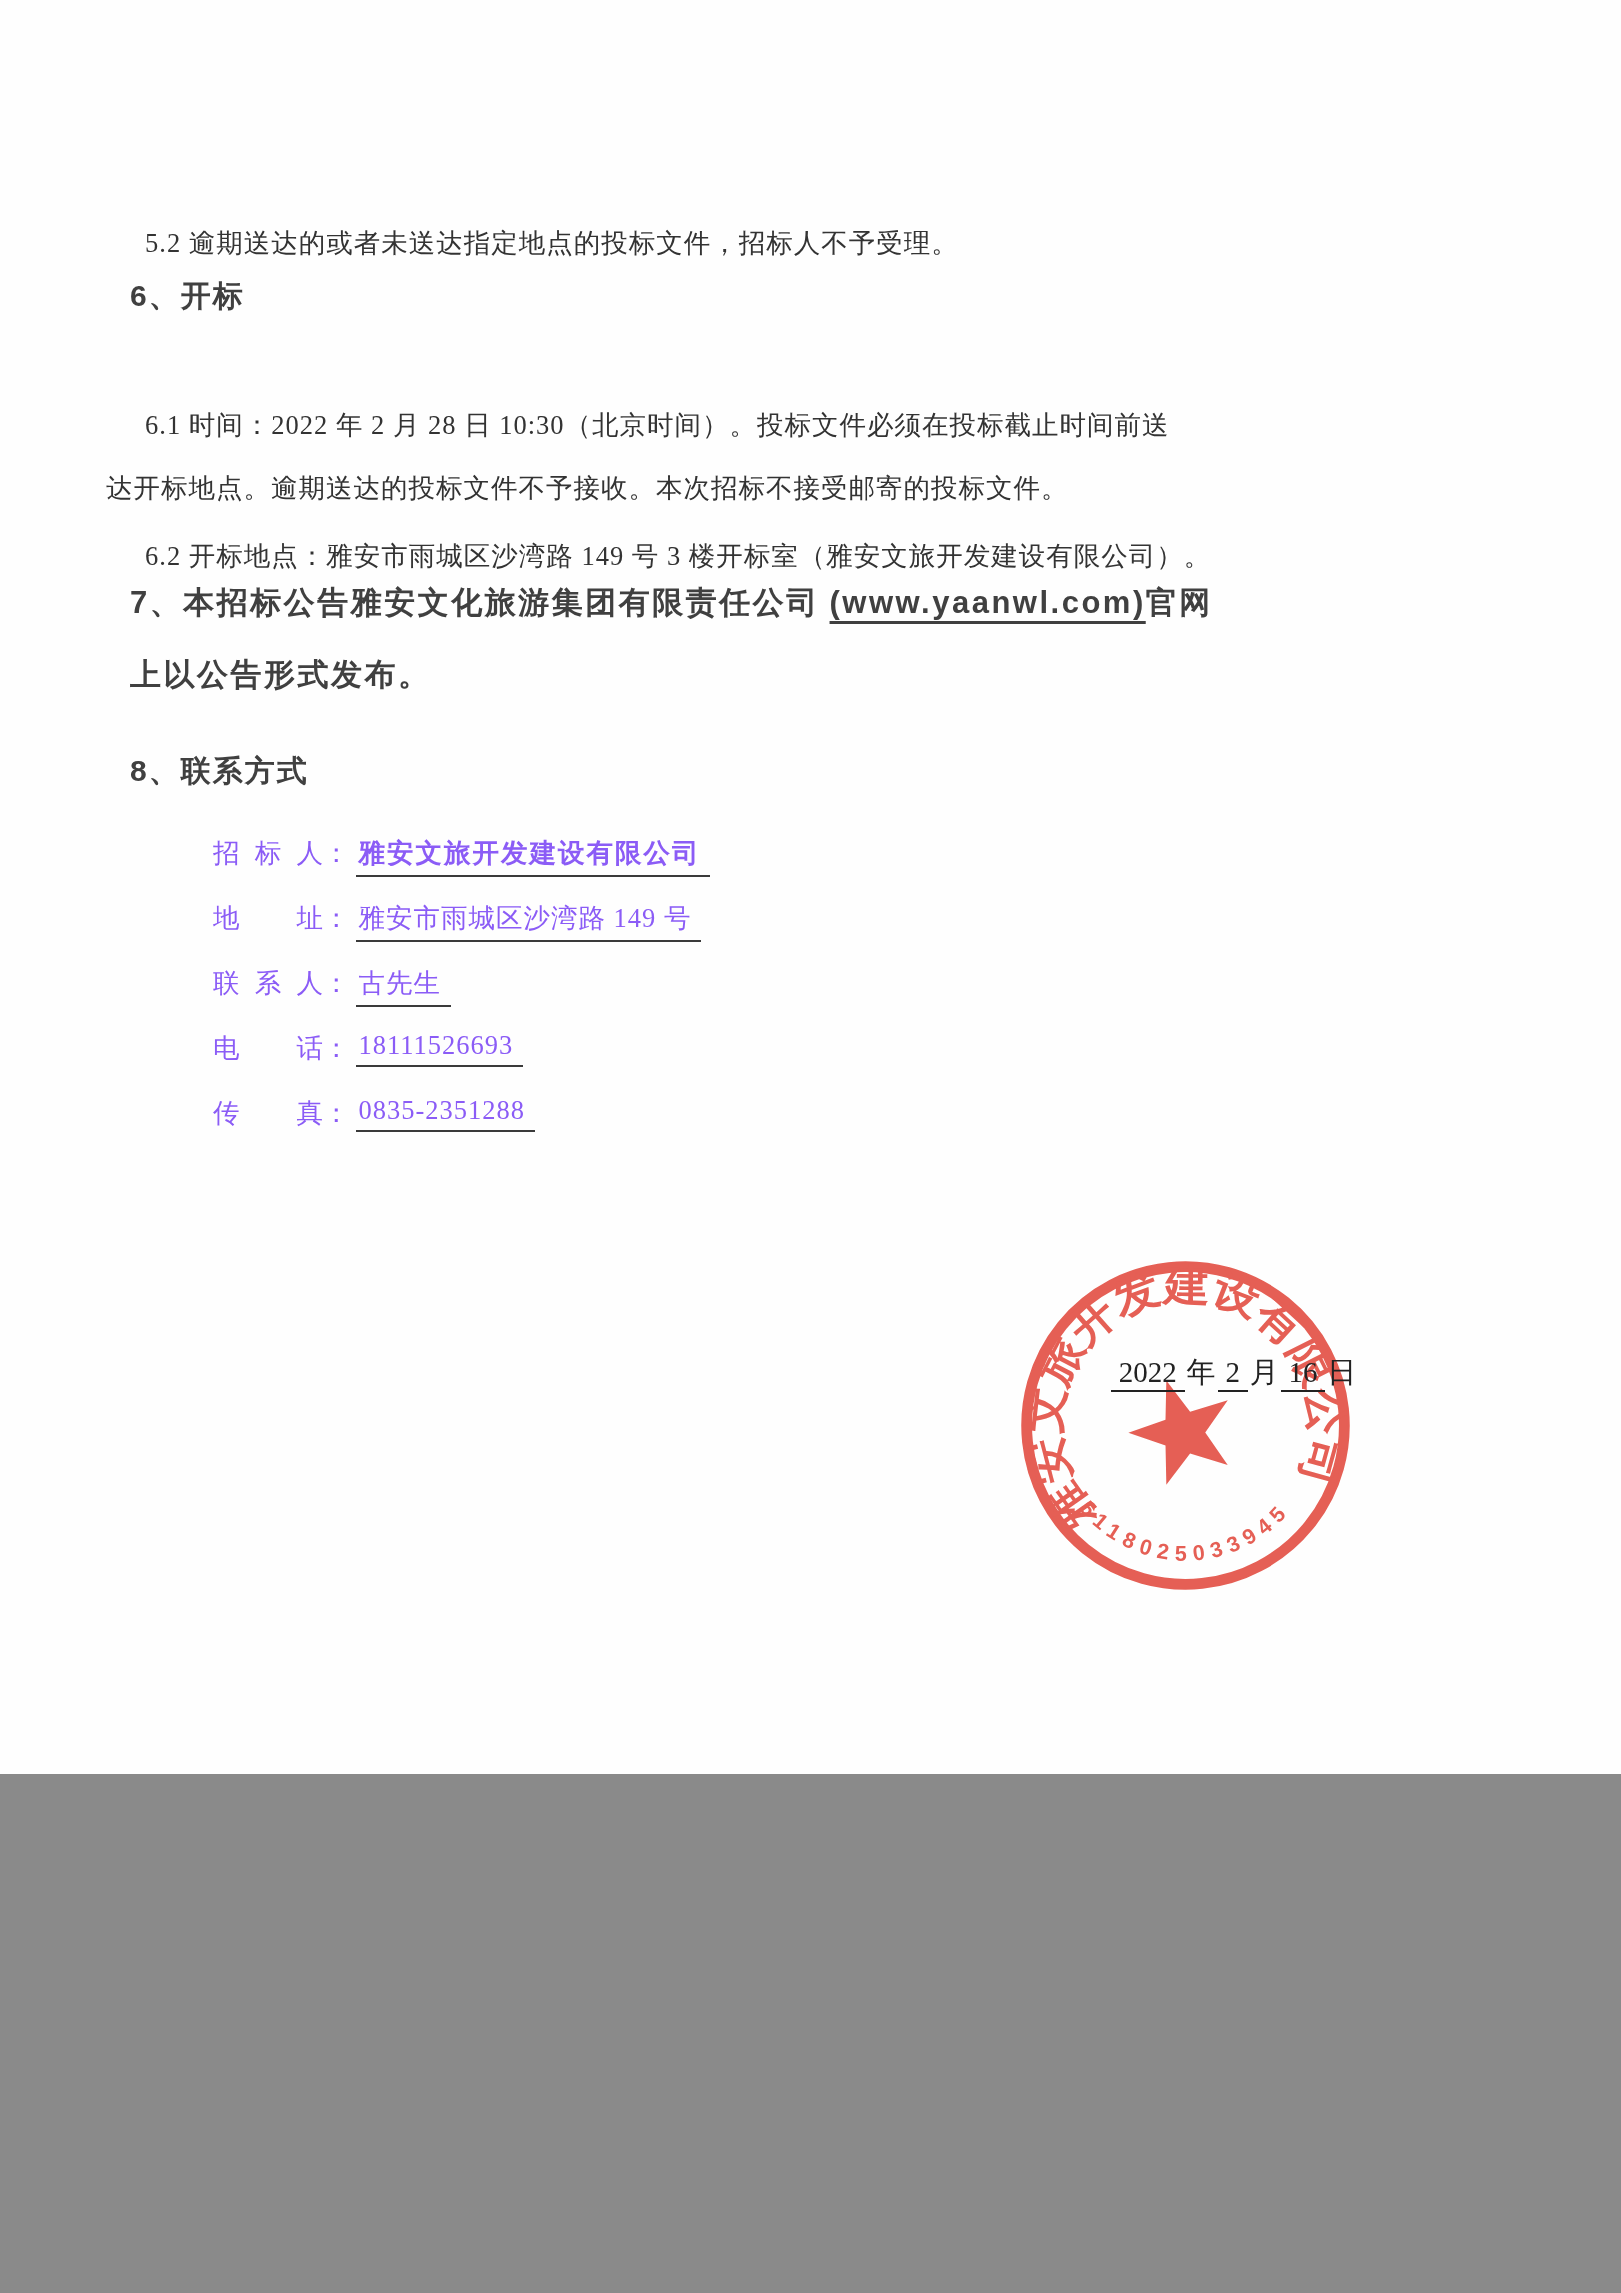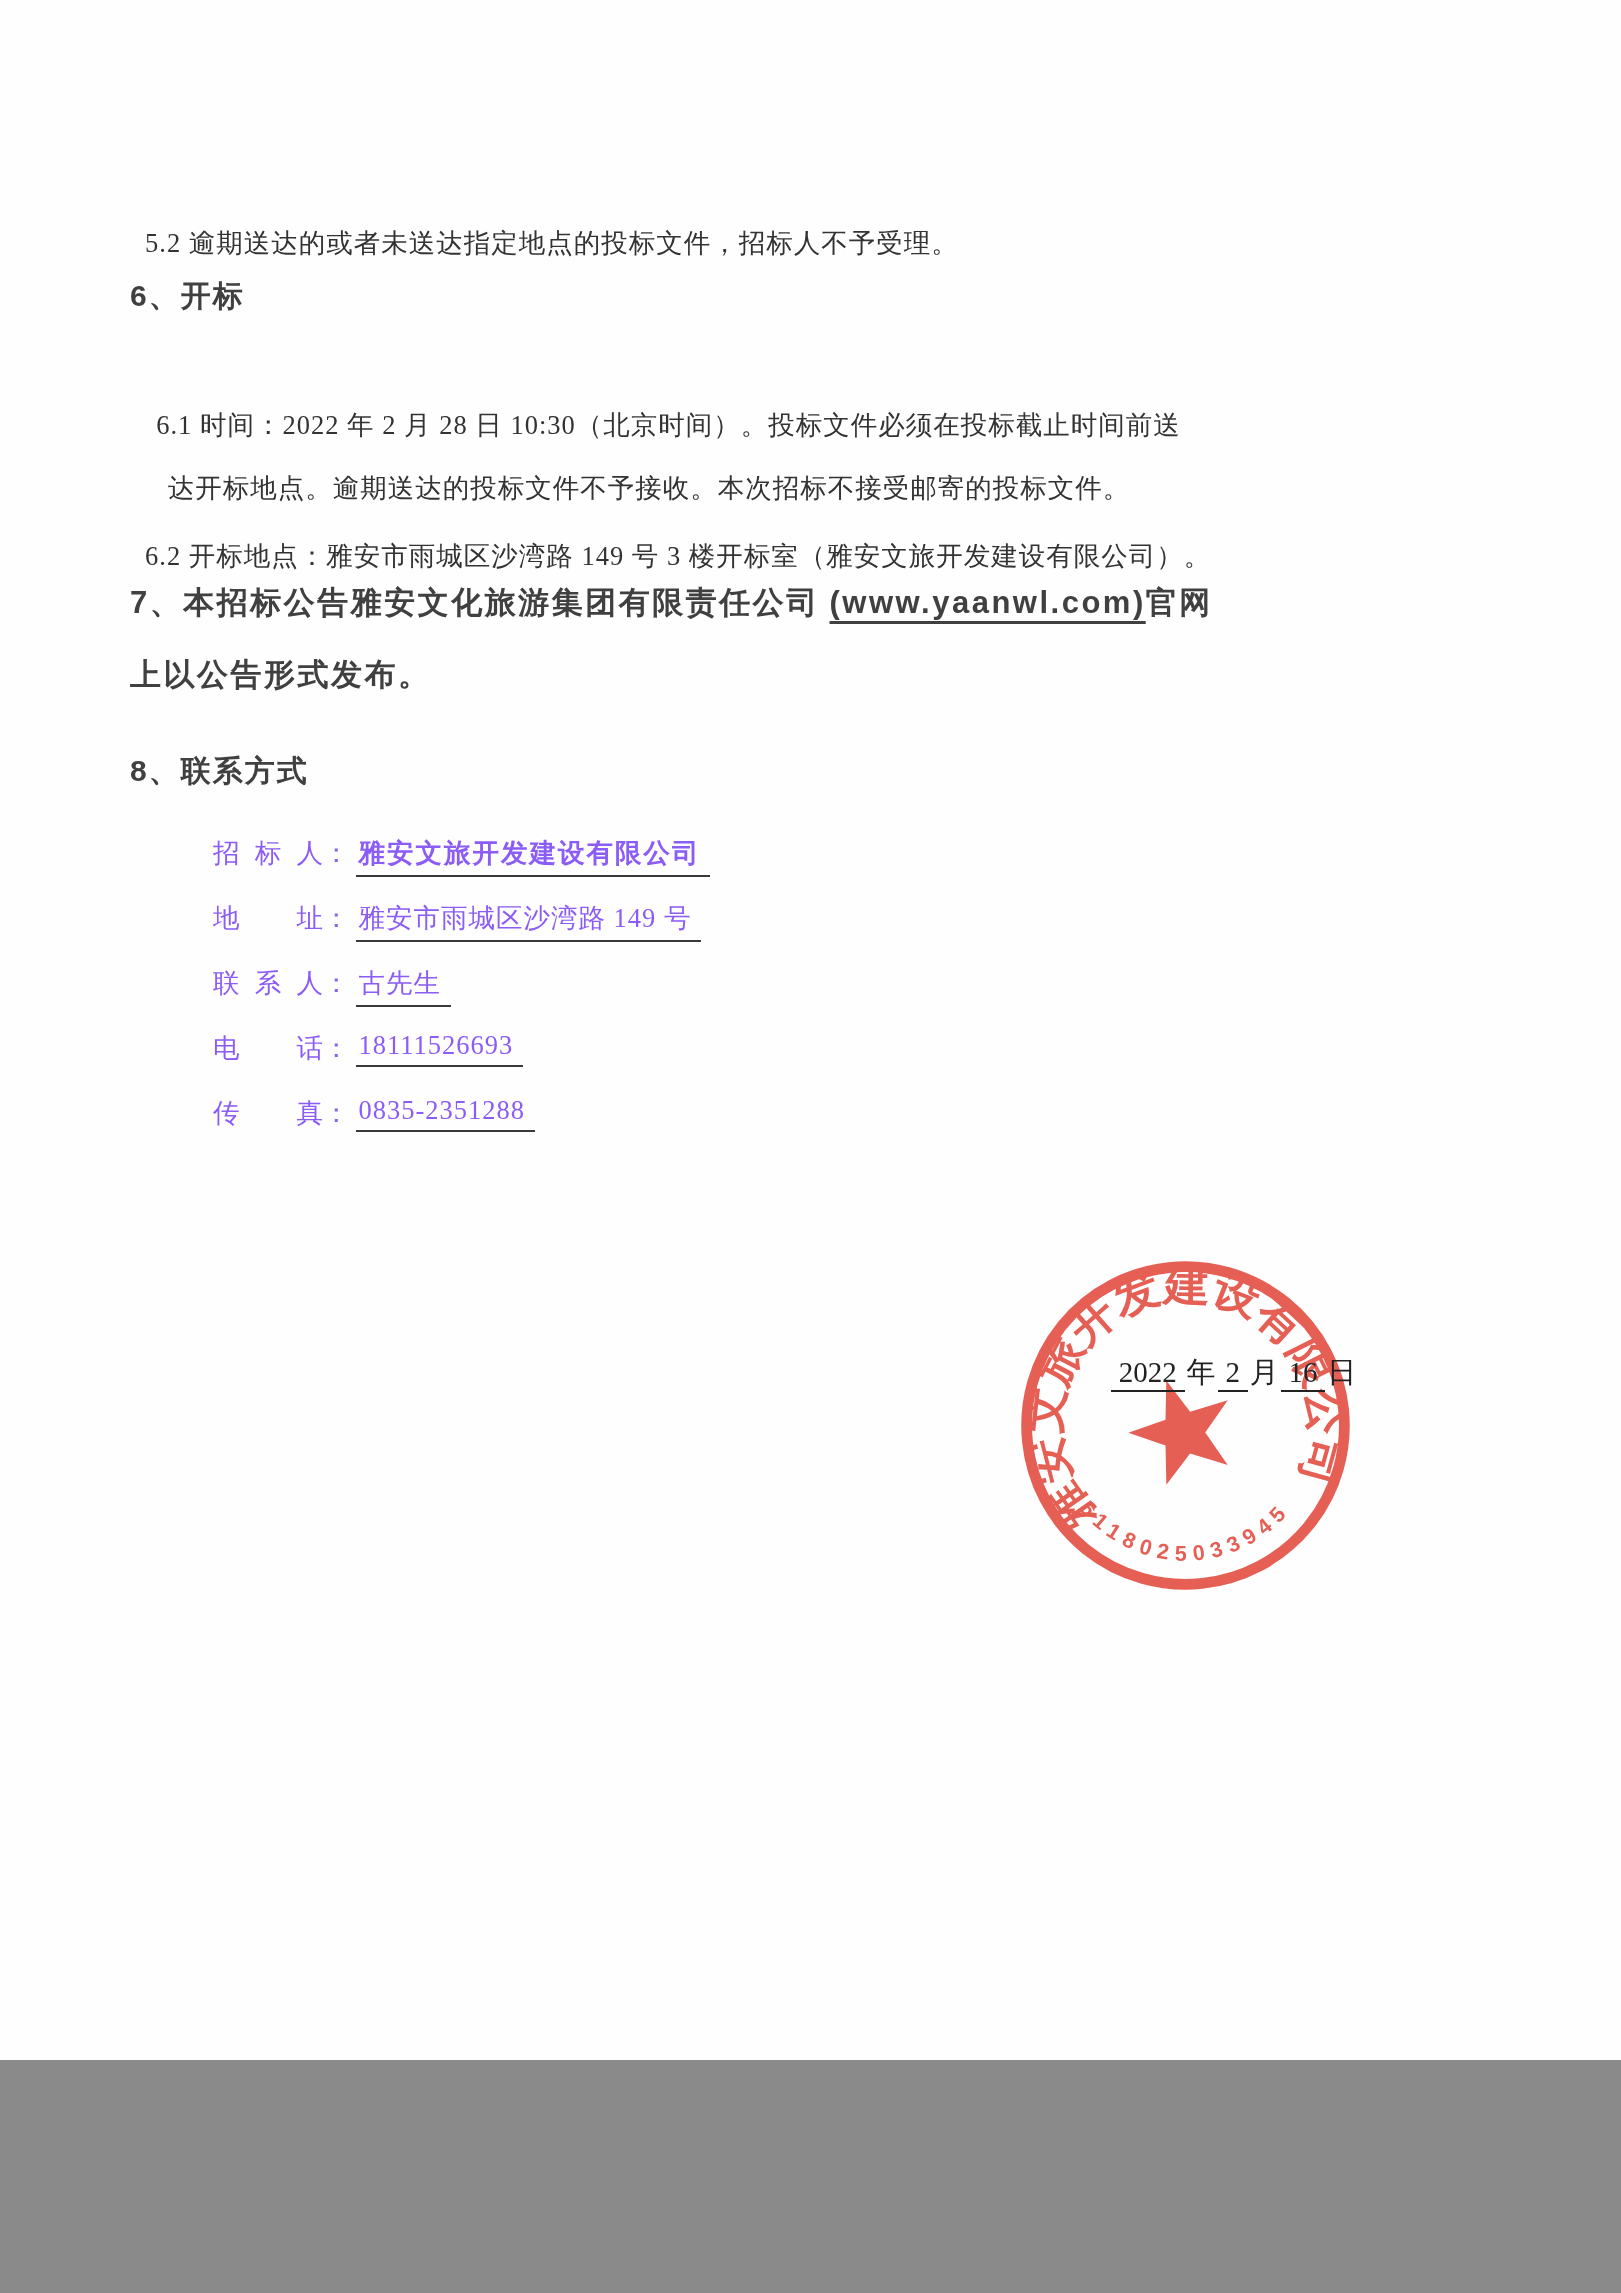--- a/index.html
+++ b/index.html
@@ -1,19 +1,19 @@
 <!DOCTYPE html>
 <html><head>
 <meta charset="utf-8">
 <style>
   html, body { margin: 0; padding: 0; background: #8a8a8a; }
   .page {
     position: relative;
     width: 1621px;
-    height: 2060px;
+    height: 1774px;
     margin: 0 auto;
     background: #fefefe;
     font-family: "Liberation Serif", "DejaVu Serif", serif;
     color: #333333;
     overflow: hidden;
   }
   
   .para {
     position: absolute;
     font-size: 26.5px;
@@ -88,21 +88,21 @@
 </style>
 </head>
 <body>
 
 <div class="page">
 
   <p class="para" style="left:106px; top:196px; width:1098px;">5.2 逾期送达的或者未送达指定地点的投标文件，招标人不予受理。</p>
 
   <div class="heading h-small" style="left:130px; top:276px;">6、开标</div>
 
-  <p class="para" style="left:106px; top:367px; width:1086px; line-height:63px;text-align:center;">6.1 时间：2022 年 2 月 28 日 10:30（北京时间）。投标文件必须在投标截止时间前送达开标地点。逾期送达的投标文件不予接收。本次招标不接受邮寄的投标文件。</p>
+  <p class="para" style="left:106px; top:367px; width:1086px; line-height:63px;">6.1 时间：2022 年 2 月 28 日 10:30（北京时间）。投标文件必须在投标截止时间前送达开标地点。逾期送达的投标文件不予接收。本次招标不接受邮寄的投标文件。</p>
 
   <p class="para" style="left:106px; top:509px; width:1108px;">6.2 开标地点：雅安市雨城区沙湾路 149 号 3 楼开标室（雅安文旅开发建设有限公司）。</p>
 
   <div class="heading h-big" style="left:130px; top:567px; width:1096px;">
     <span>7、本招标公告雅安文化旅游集团有限责任公司</span><span class="u-link">(www.yaanwl.com)</span><span>官网上以公告形式发布。</span>
   </div>
 
   <div class="heading h-small" style="left:130px; top:751px;text-align:center;">8、联系方式</div>
 
   <div class="contacts">

